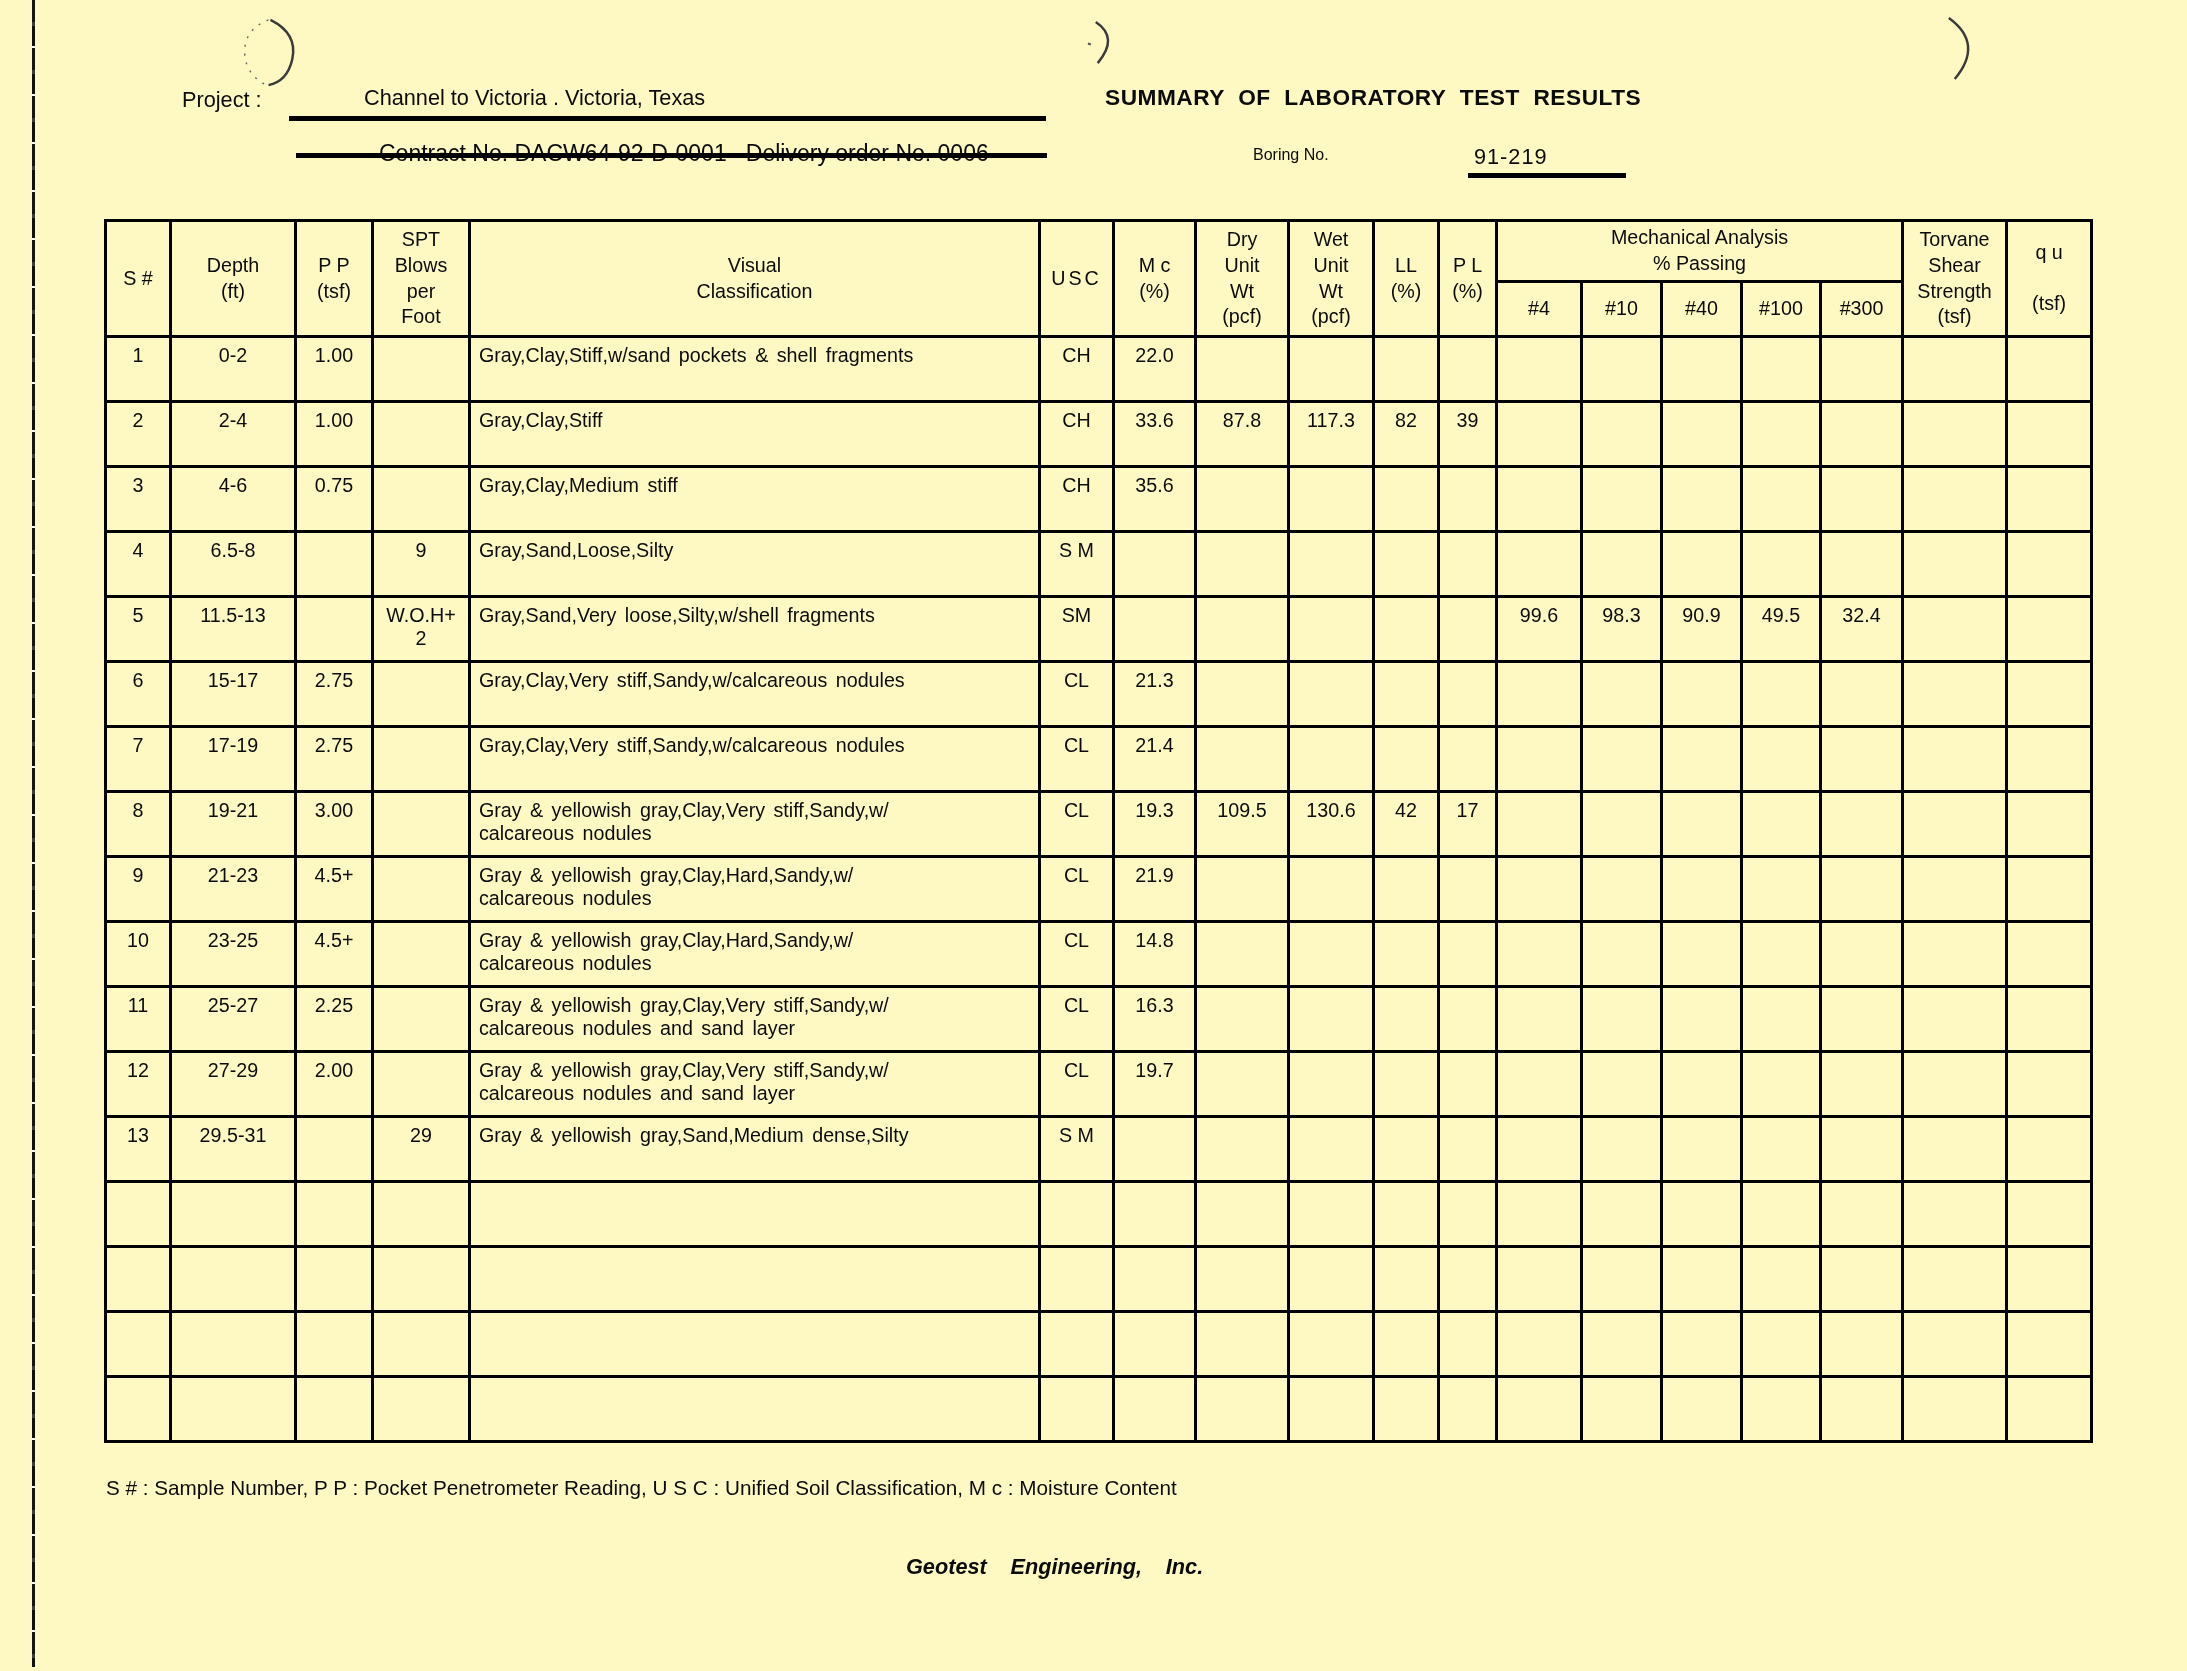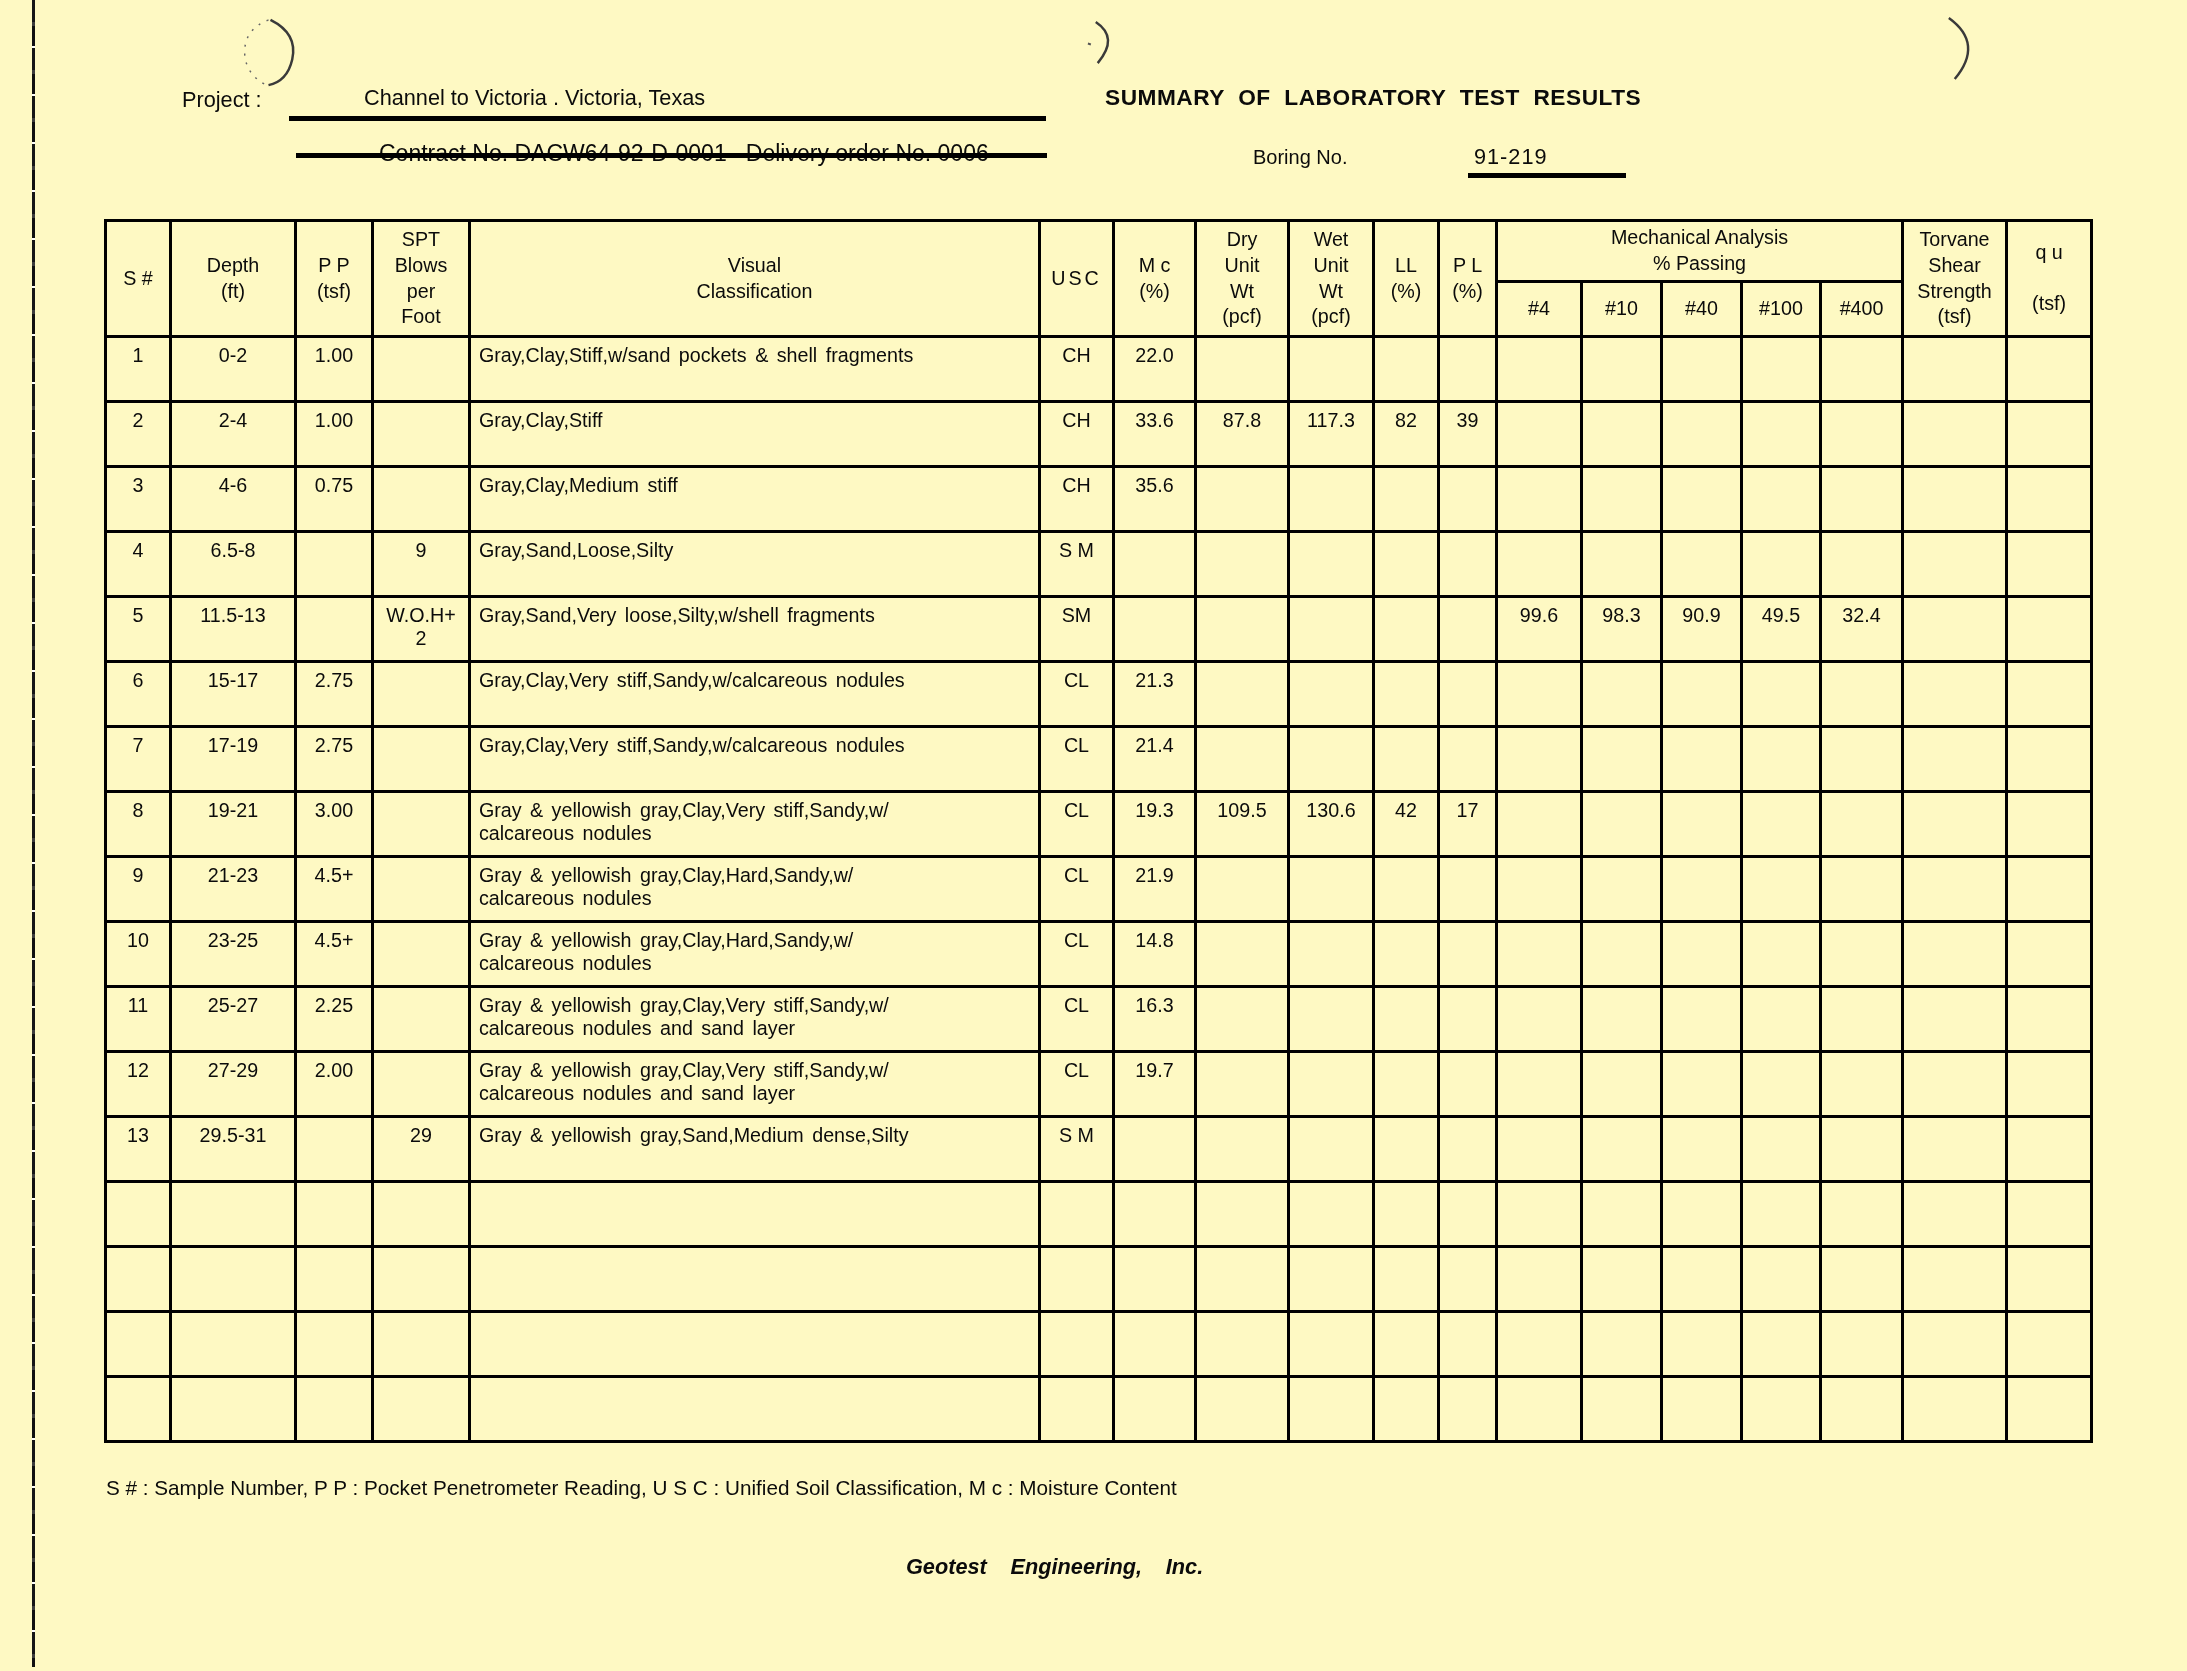--- a/index.html
+++ b/index.html
@@ -19,21 +19,21 @@
       2031px 1665px 0 #808080, 1616px 1663px 0 #8a8a8a, 733px 1665px 0 #999;}
   .scan-mark{position:absolute;}
   
   .project-label{position:absolute;left:182px;top:87px;font-size:21.7px;}
   .project-value{position:absolute;left:364px;top:85px;font-size:21.7px;white-space:pre;}
   .underline{position:absolute;background:#000;}
   .u1{left:289px;top:116px;width:757px;height:4.9px;}
   .contract-value{position:absolute;left:379px;top:140px;font-size:23px;white-space:pre;}
   .u2{left:296px;top:153px;width:751px;height:4.9px;}
   .doc-title{position:absolute;left:1105px;top:84px;font-size:22.7px;font-weight:700;letter-spacing:0.5px;word-spacing:6.9px;}
-  .boring-label{position:absolute;left:1253px;top:146px;font-size:20px;}
+  .boring-label{position:absolute;left:1253px;top:146px;font-size:16px;}
   .boring-value{position:absolute;left:1474px;top:144px;font-size:21.7px;letter-spacing:1px;}
   .u3{left:1468px;top:173px;width:158px;height:4.9px;}
   
   table.lab{position:absolute;left:104px;top:219px;width:1984px;border-collapse:collapse;table-layout:fixed;
     font-size:19.7px;}
   .lab th,.lab td{border:3px solid #000;border-top-width:3.9px;border-bottom-width:3.9px;
     overflow:hidden;font-weight:400;}
   .lab{border:3.9px solid #000;}
   .lab thead th{white-space:pre-line;text-align:center;vertical-align:middle;line-height:25.6px;padding:2px;}
   .lab thead tr.h-top{height:61px;}
@@ -136,21 +136,21 @@
 (tsf)</th>
         <th rowspan="2">q u
 
 (tsf)</th>
       </tr>
       <tr class="h-sub">
         <th class="h-sieve">#4</th>
         <th class="h-sieve">#10</th>
         <th class="h-sieve">#40</th>
         <th class="h-sieve">#100</th>
-        <th class="h-sieve">#400</th>
+        <th class="h-sieve">#300</th>
       </tr>
     </thead>
     <tbody>
         <tr>
           <td>1</td>
           <td>0-2</td>
           <td>1.00</td>
           <td></td>
           <td class="vis">Gray,Clay,Stiff,w/sand pockets &amp; shell fragments</td>
           <td>CH</td>

